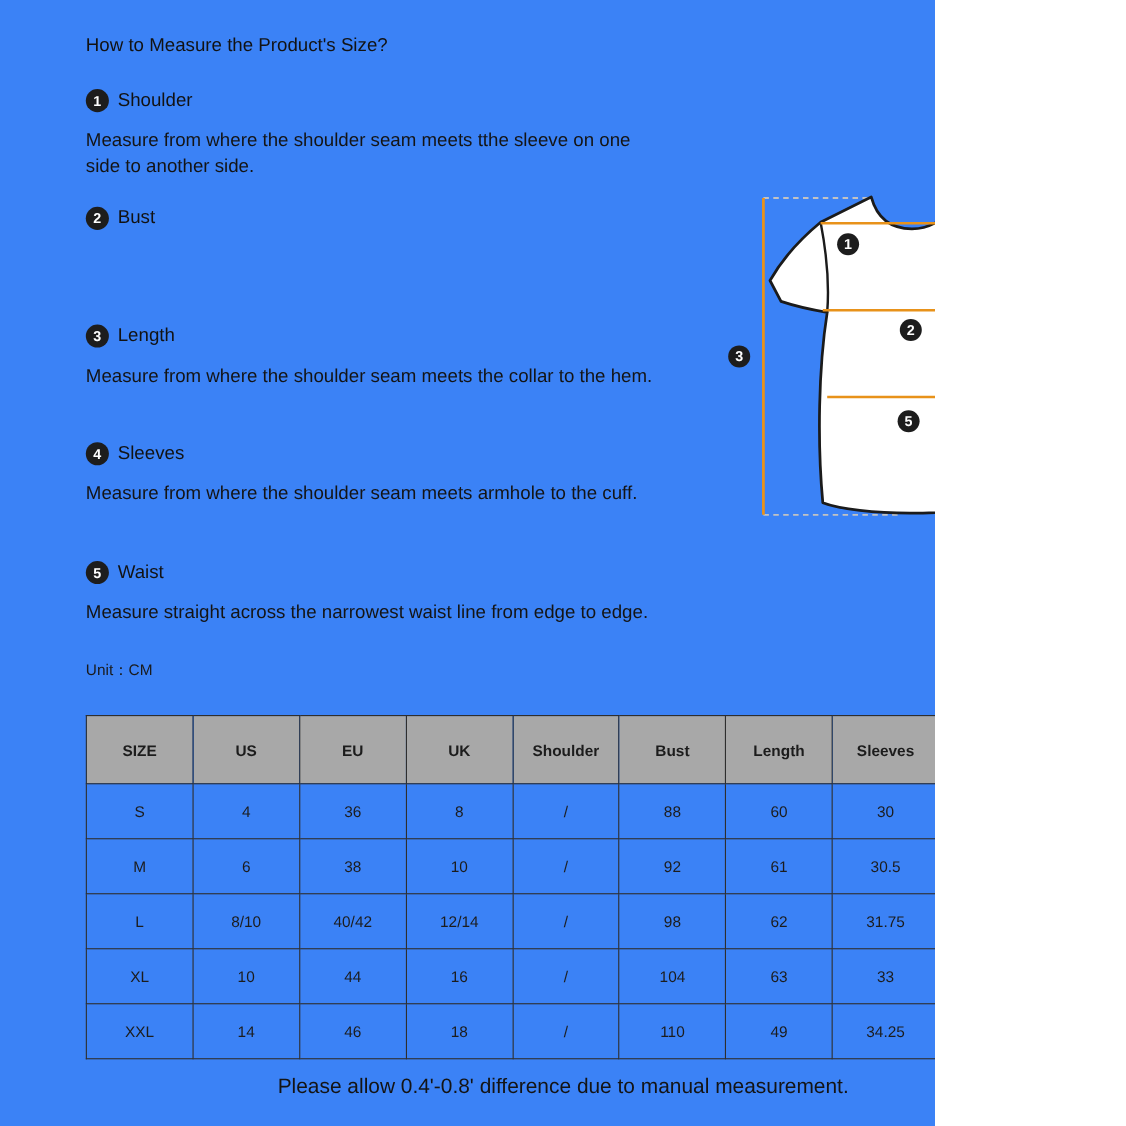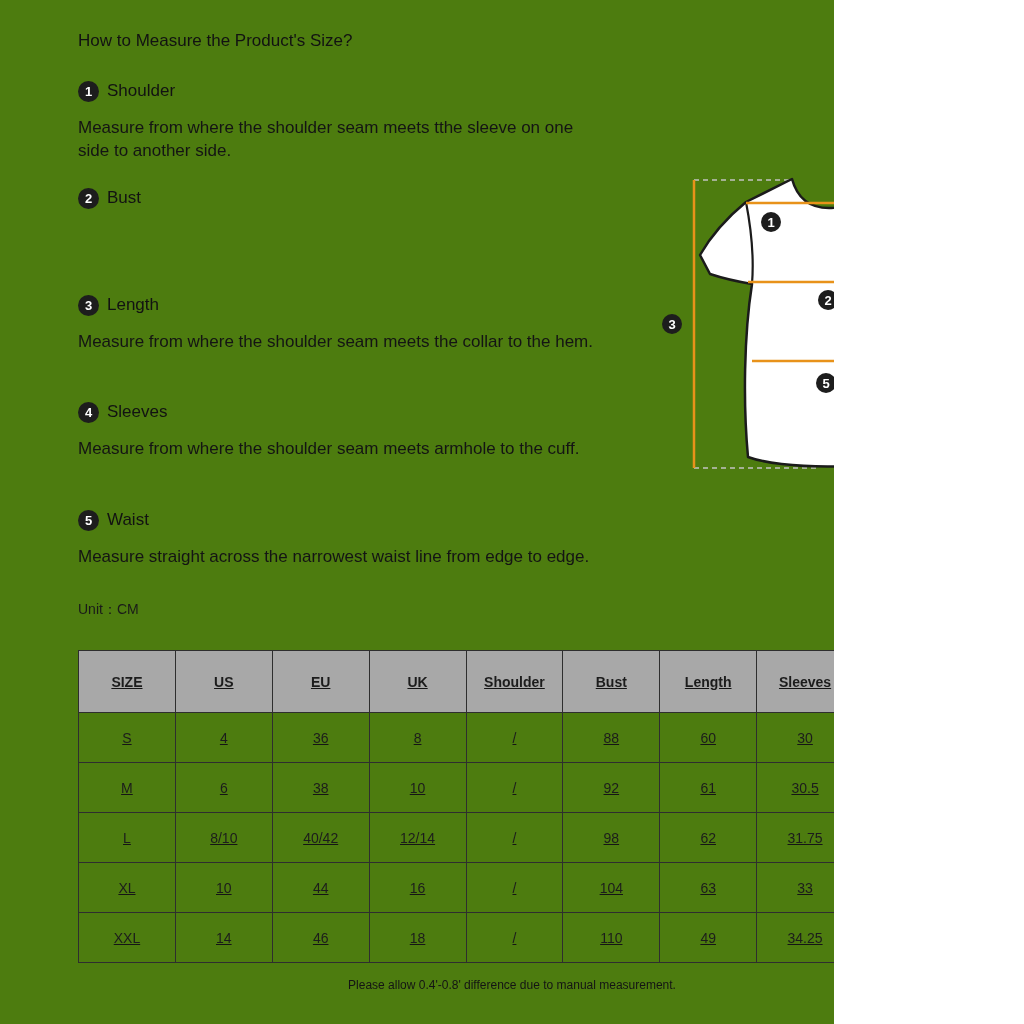--- a/index.html
+++ b/index.html
@@ -2,46 +2,46 @@
 <html style="--accent: #E8921A; --header-bg: #A8A8A8;"><head>
 <meta charset="utf-8">
 <style>
   :root{
     --accent:#E8921A;
     --header-bg:#A8A8A8;
     --ink:#151515;
   }
   html,body{margin:0;padding:0;background:#fff;}
   #page{
-    position:relative;width:834px;height:1024px;background:#4d7c0f;
-    font-family:"Liberation Sans", sans-serif;color:var(--ink);overflow:hidden;
+    position:relative;width:834px;height:1024px;background:#3b82f6;
+    font-family:"Liberation Sans", sans-serif;color:var(--ink);overflow:hidden;padding-left:16px;
   }
   .abs{position:absolute;}
   
   .page-title{left:78px;top:31px;font-size:17px;color:#121212;}
   
   .m-item-head{left:78px;display:flex;align-items:center;gap:8px;height:22px;}
   .badge{
     width:21px;height:21px;border-radius:50%;background:#1d1d1d;color:#fff;
     display:flex;align-items:center;justify-content:center;
     font-size:13px;font-weight:bold;flex:0 0 auto;
   }
   .m-label{font-size:17px;color:#121212;}
   .m-desc{left:78px;width:522px;font-size:17px;line-height:22.5px;color:#141414;}
   
   .unit-label{left:78px;top:601px;font-size:14px;color:#1a1a1a;}
   
   .size-table-wrap{left:78px;top:650px;}
-  table{border-collapse:collapse;table-layout:fixed;width:873px;text-decoration:underline;}
+  table{border-collapse:collapse;table-layout:fixed;width:873px;}
   th,td{border:1px solid #2e2e2e;text-align:center;vertical-align:middle;
         font-family:"Liberation Sans", sans-serif;color:#1c1c1c;overflow:hidden;}
   th{height:59px;background:var(--header-bg);font-size:14px;font-weight:600;}
   td{height:47px;font-size:14px;font-weight:400;}
   
-  .footer-note{left:0;top:978px;width:1024px;text-align:center;font-size:12px;color:#141414;}
+  .footer-note{left:0;top:978px;width:1024px;text-align:center;font-size:19px;color:#141414;}
   
   .diagram{left:640px;top:155px;width:380px;height:340px;}
   .diagram svg{display:block;width:380px;height:340px;}
   .marker-num{font-family:"Liberation Sans", sans-serif;font-size:13px;font-weight:bold;fill:#ffffff;}
 </style>
 </head>
 <body>
 
 <div id="page">
 

